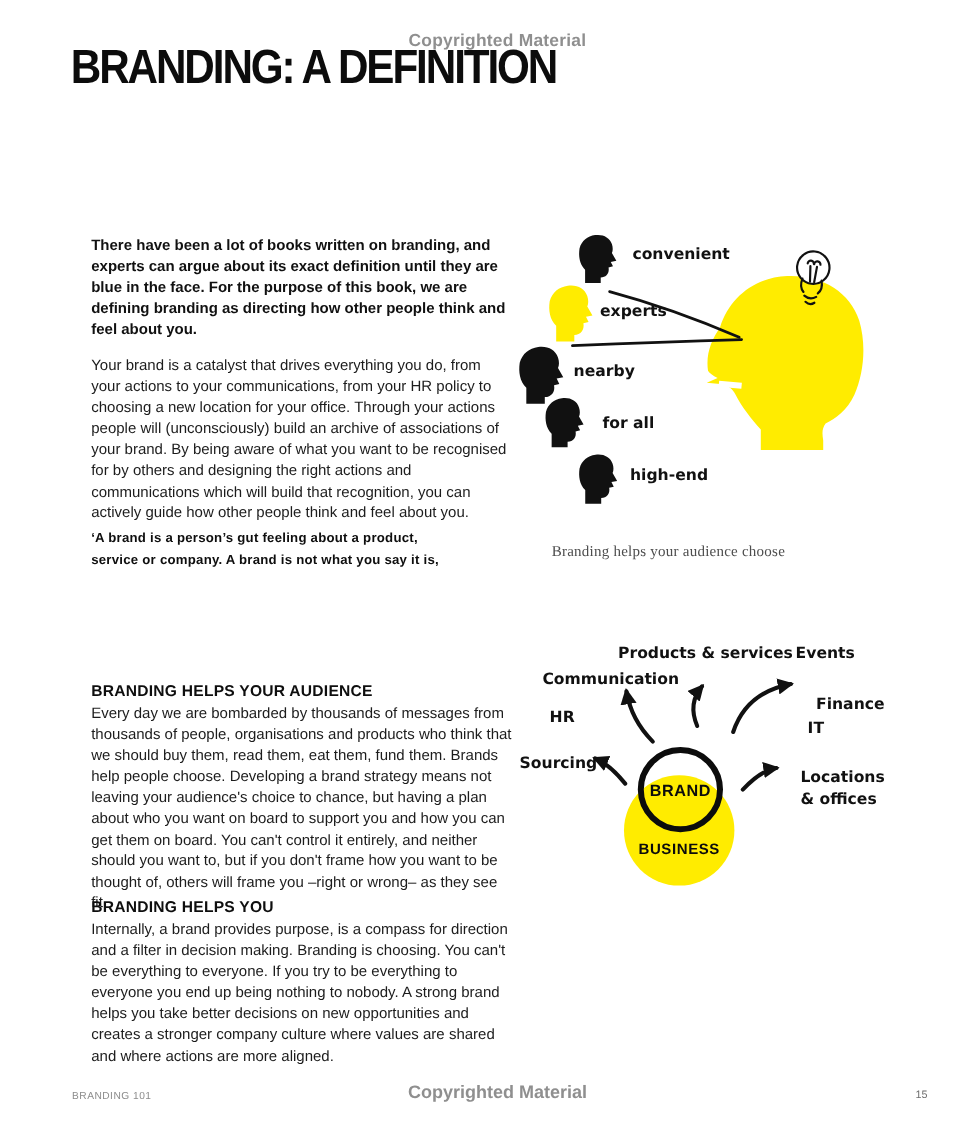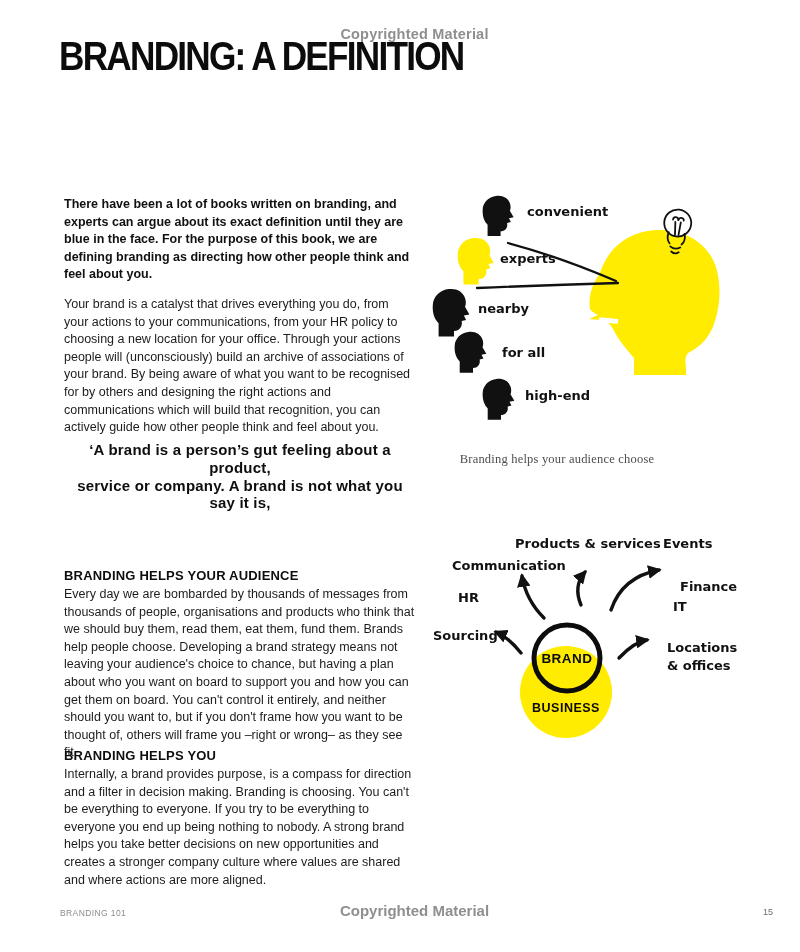--- a/index.html
+++ b/index.html
@@ -11,25 +11,25 @@
   }
   .watermark{
     position:absolute;left:0;top:26px;width:100%;text-align:center;
     font-size:14.5px;font-weight:bold;color:#8f8f8f;letter-spacing:.2px;
   }
   .title{
     position:absolute;left:59px;top:34px;margin:0;
     font-size:40px;font-weight:bold;letter-spacing:-2px;line-height:44px;
     transform:scaleX(.88);transform-origin:left top;color:#0c0c0c;white-space:nowrap;
   }
-  .col{position:absolute;left:64px;width:352px;}
+  .col{position:absolute;left:76px;width:352px;}
   .body-text{font-size:12.5px;line-height:17.6px;color:#1c1c1c;margin:0;}
   .intro{font-weight:bold;color:#111;}
   .quote{
-    width:352px;text-align:center;font-weight:bold;font-size:15px;
+    width:352px;text-align:left;font-weight:bold;font-size:11px;
     line-height:17.8px;color:#0e0e0e;letter-spacing:.2px;
   }
   .sec-heading{
     font-size:13px;font-weight:bold;letter-spacing:.2px;color:#0e0e0e;margin:0 0 3px 0;
   }
   .figure{position:absolute;}
   .caption{
     position:absolute;font-family:"Liberation Serif", serif;
     font-size:12.5px;color:#4d4d4d;text-align:center;letter-spacing:.2px;
   }

